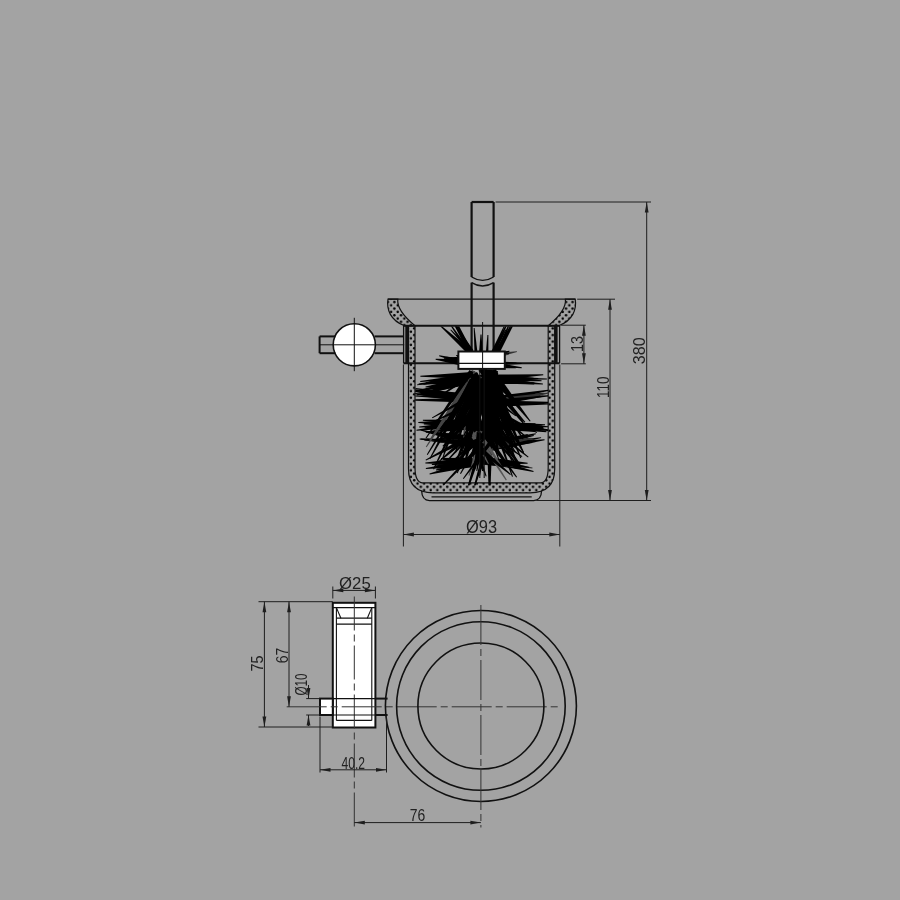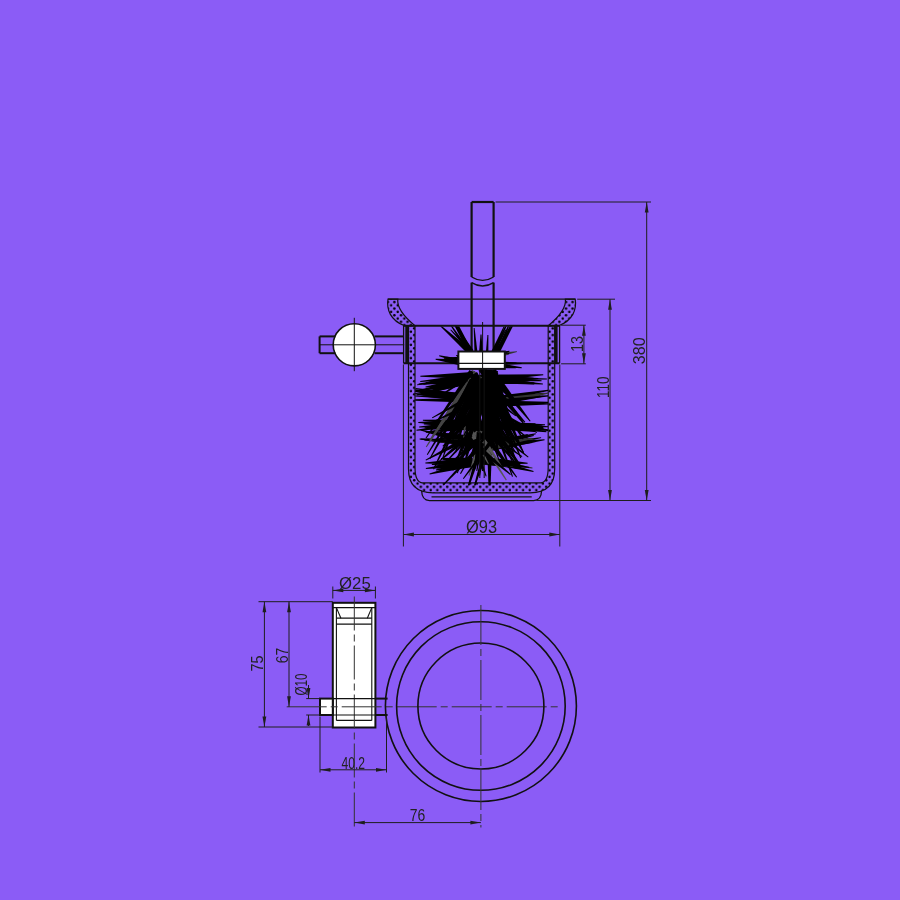--- a/index.html
+++ b/index.html
@@ -1,16 +1,16 @@
 <!DOCTYPE html>
 <html><head>
 <meta charset="utf-8">
 <style>
 html,body{margin:0;padding:0;background:#fff;-webkit-font-smoothing:antialiased;}
-#page{width:900px;height:900px;background:#8b5cf6;position:relative;overflow:hidden;will-change:transform;}
+#page{width:900px;height:900px;background:#a3a3a3;position:relative;overflow:hidden;will-change:transform;}
 text{font-family:"Liberation Sans",sans-serif;opacity:0.999;}
 </style>
 </head>
 <body>
 <div id="page">
 <svg width="900" height="900" viewBox="0 0 900 900">
 <defs>
 <pattern id="st" width="6.6" height="6.6" patternUnits="userSpaceOnUse">
 <circle cx="1.7" cy="1.7" r="1.25" fill="#000"></circle>
 <circle cx="5.0" cy="5.0" r="1.25" fill="#000"></circle>

